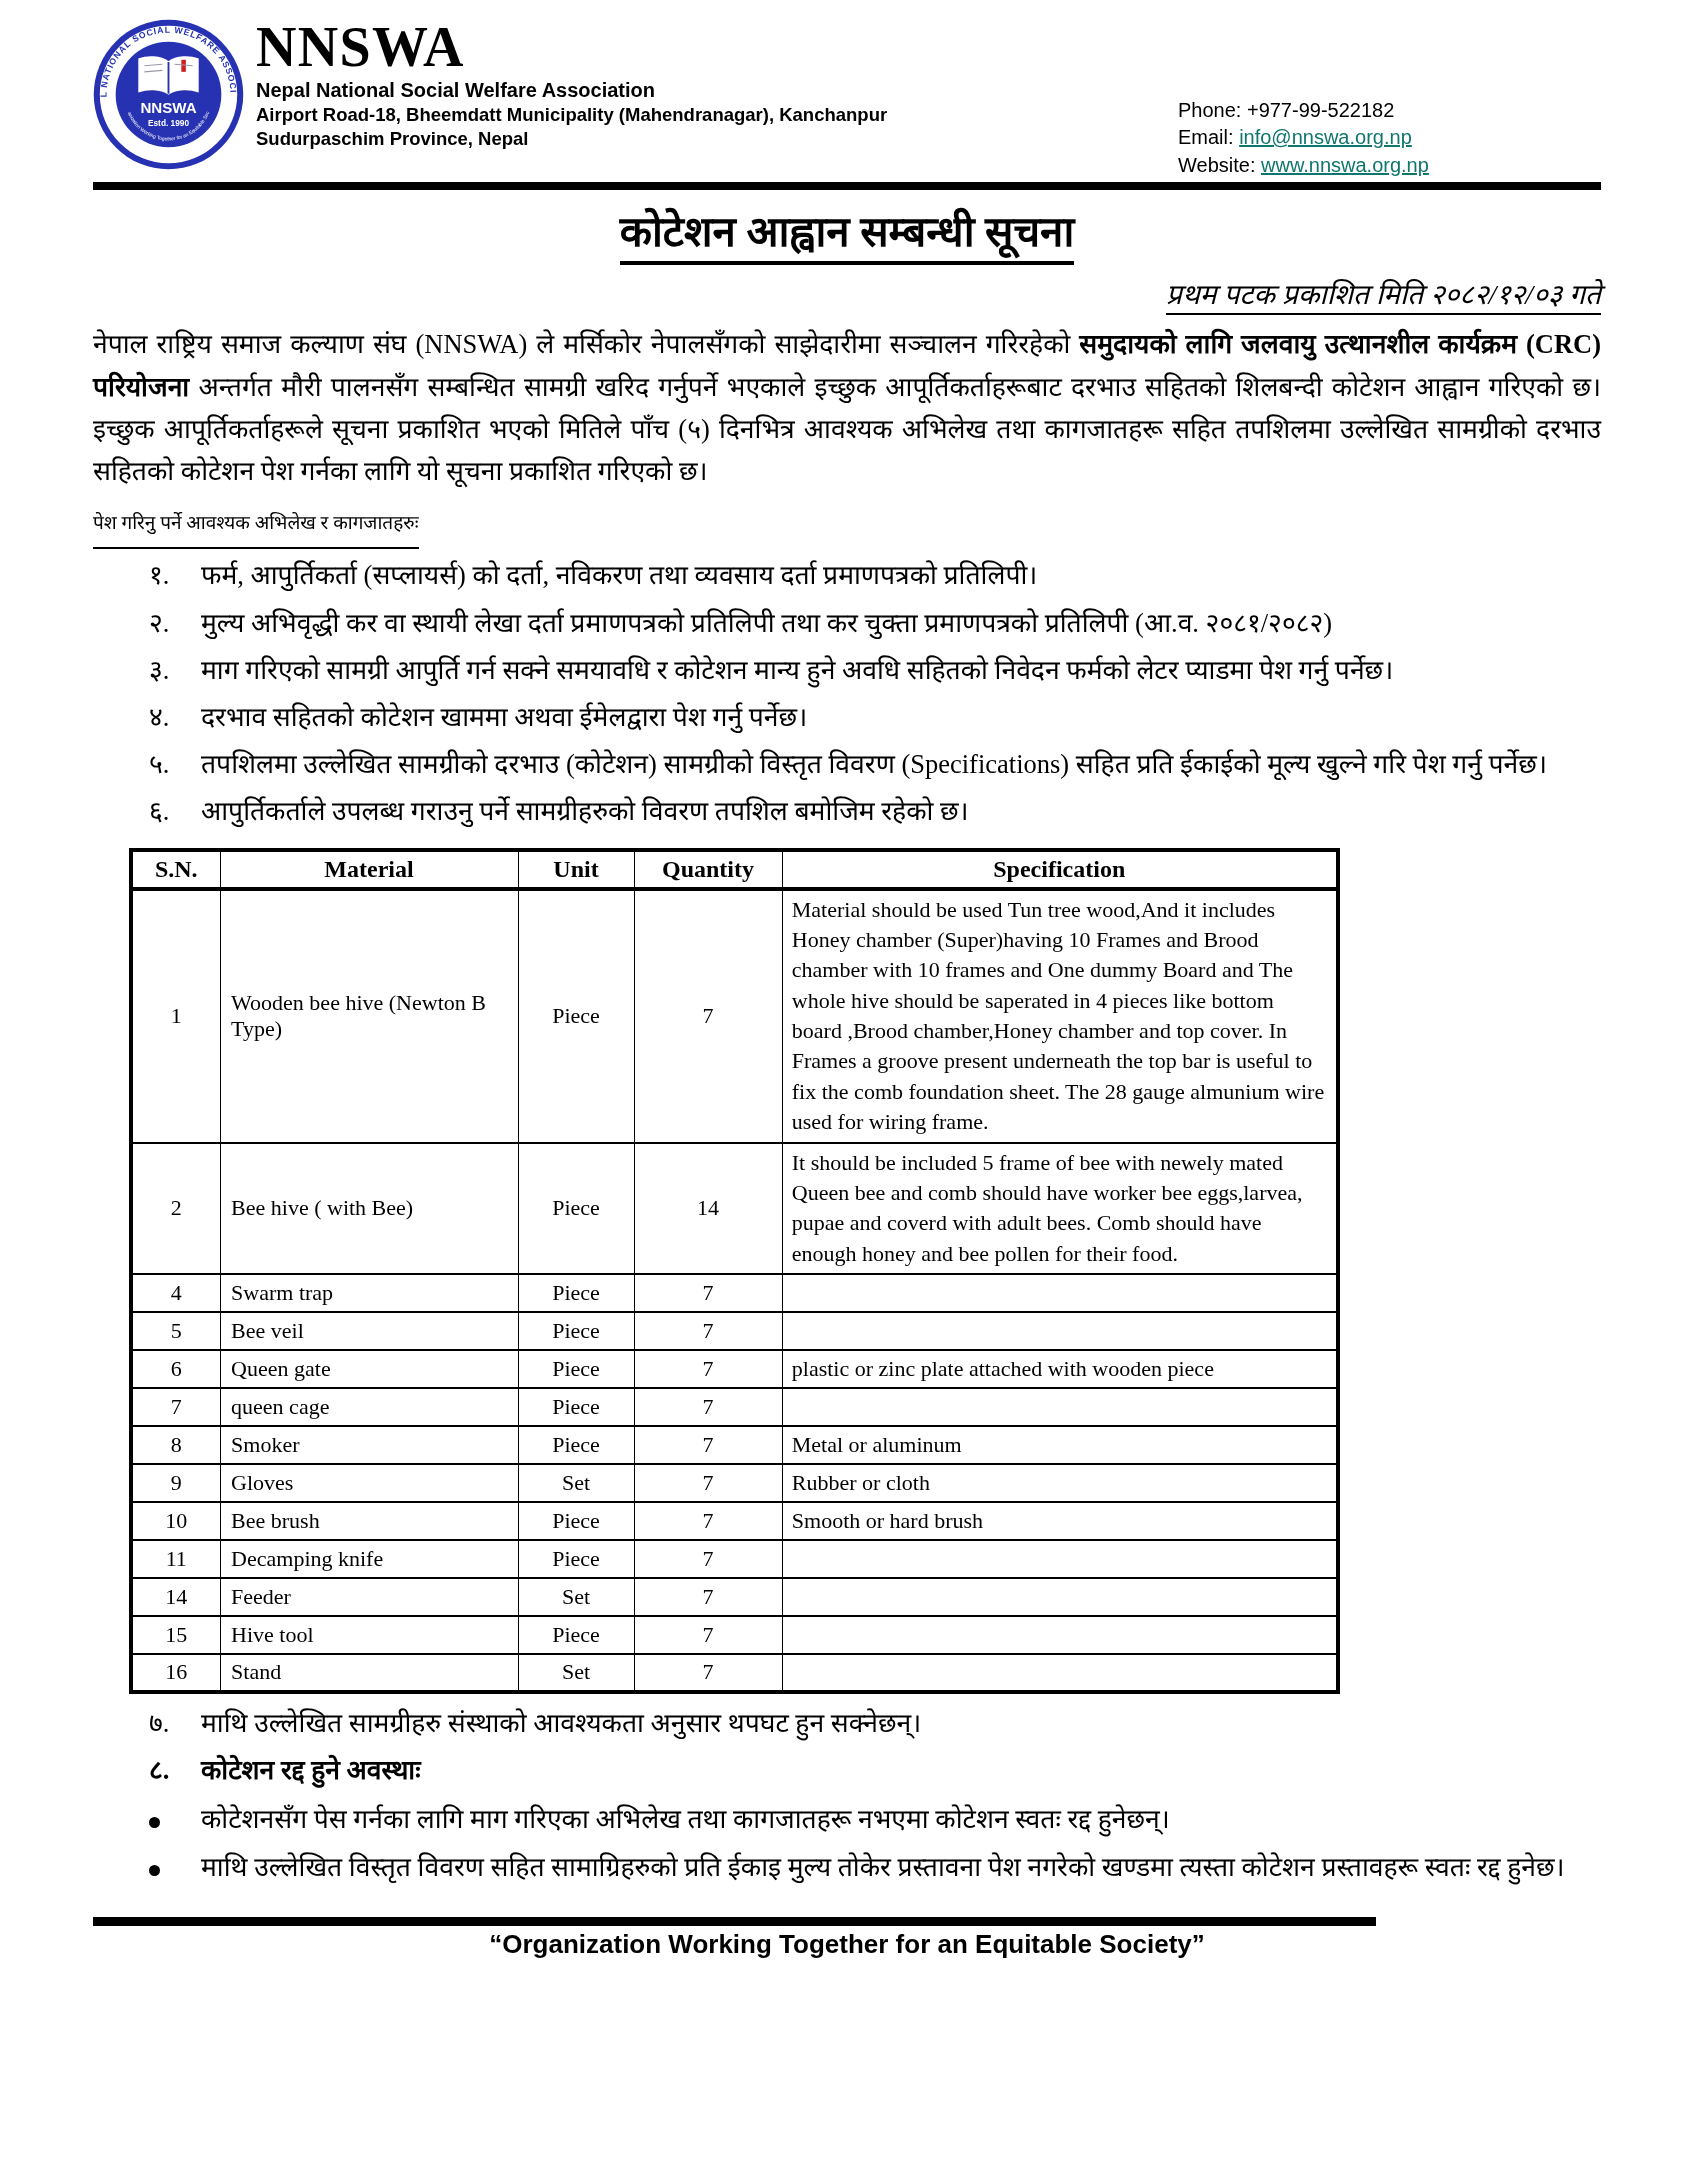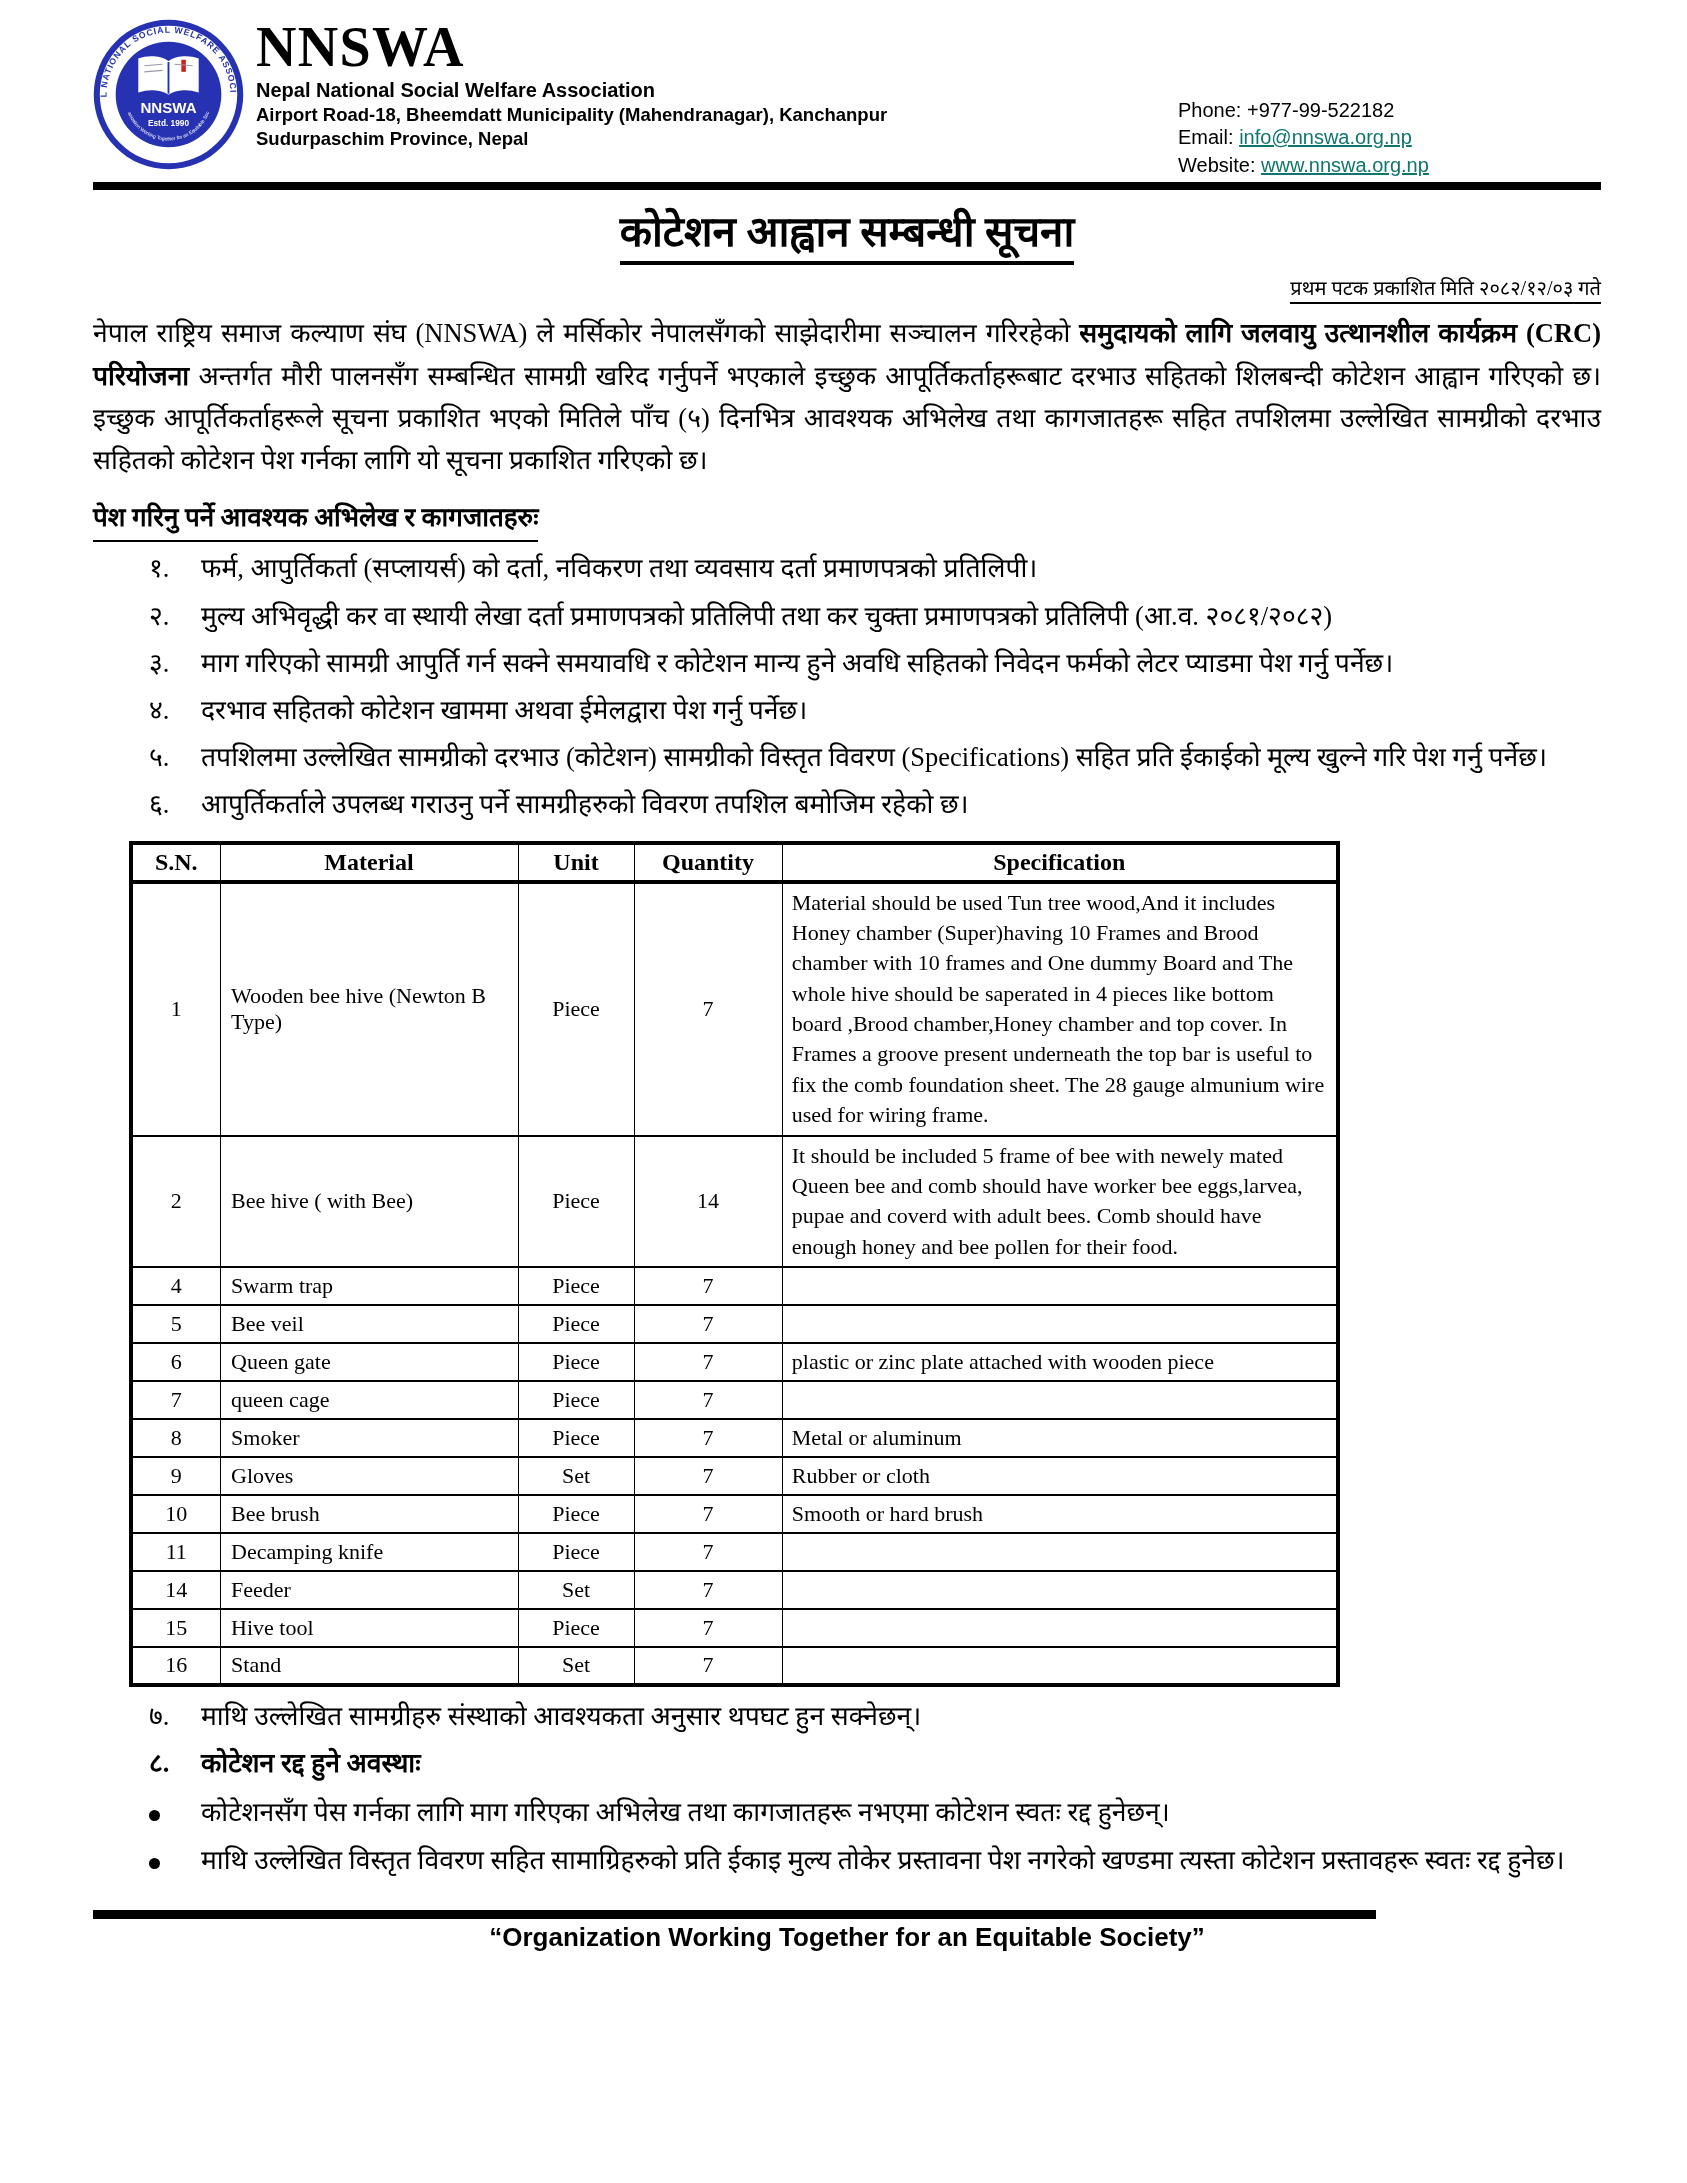--- a/index.html
+++ b/index.html
@@ -20,27 +20,27 @@
   .org-name-np { font-size:20px; margin-top:1.3px; }
   .org-addr { font-family:"Liberation Sans", sans-serif; font-weight:bold; font-size:18.5px; margin-top:2px; }
   .head-right { margin-left:auto; padding-top:78px; font-family:"Liberation Sans", sans-serif; font-size:20px; line-height:1.38; width:423px; }
   .head-right a { color:#0f766e; text-decoration:underline; }
   .header-rule { height:8.6px; background:#000; margin-top:2.6px; }
 
   
   .title-row { text-align:center; margin-top:10.6px; }
   .doc-title { display:inline-block; font-size:42px; font-weight:bold; border-bottom:4px solid #000; padding-bottom:2.6px; }
   .date-row { text-align:right; margin-top:9.3px; }
-  .date-line { display:inline-block; font-size:20px; border-bottom:2px solid #000; padding-bottom:1.3px; }
+  .date-line { display:inline-block; font-style:italic; font-size:28px; border-bottom:2px solid #000; padding-bottom:1.3px; }
 
   
   .intro { margin-top:8px; font-size:26.5px; line-height:1.6; text-align:justify; }
   .intro b { font-weight:bold; }
   .req-heading { margin-top:16px; }
-  .req-heading span { display:inline-block; font-size:26px; font-weight:bold; border-bottom:2.6px solid #000; padding-bottom:6px; }
+  .req-heading span { display:inline-block; font-size:19px; font-weight:normal; border-bottom:2.6px solid #000; padding-bottom:12px; }
 
   .num-list { margin-top:6.6px; }
   .num-item { display:flex; padding-left:56px; font-size:26.5px; line-height:1.58; margin-top:5.3px; }
   .num-item .num { flex:0 0 52px; }
   .num-item .txt { flex:1; text-align:justify; }
   .num-item .txt.bold-txt { font-weight:bold; }
 
   
   table.materials { border-collapse:collapse; border:4px solid #000; margin:14.6px 0 0 36px; width:1211px; table-layout:fixed; font-size:22px; }
   table.materials th { font-size:24px; font-weight:bold; text-align:center; padding:4px 2.6px; }

